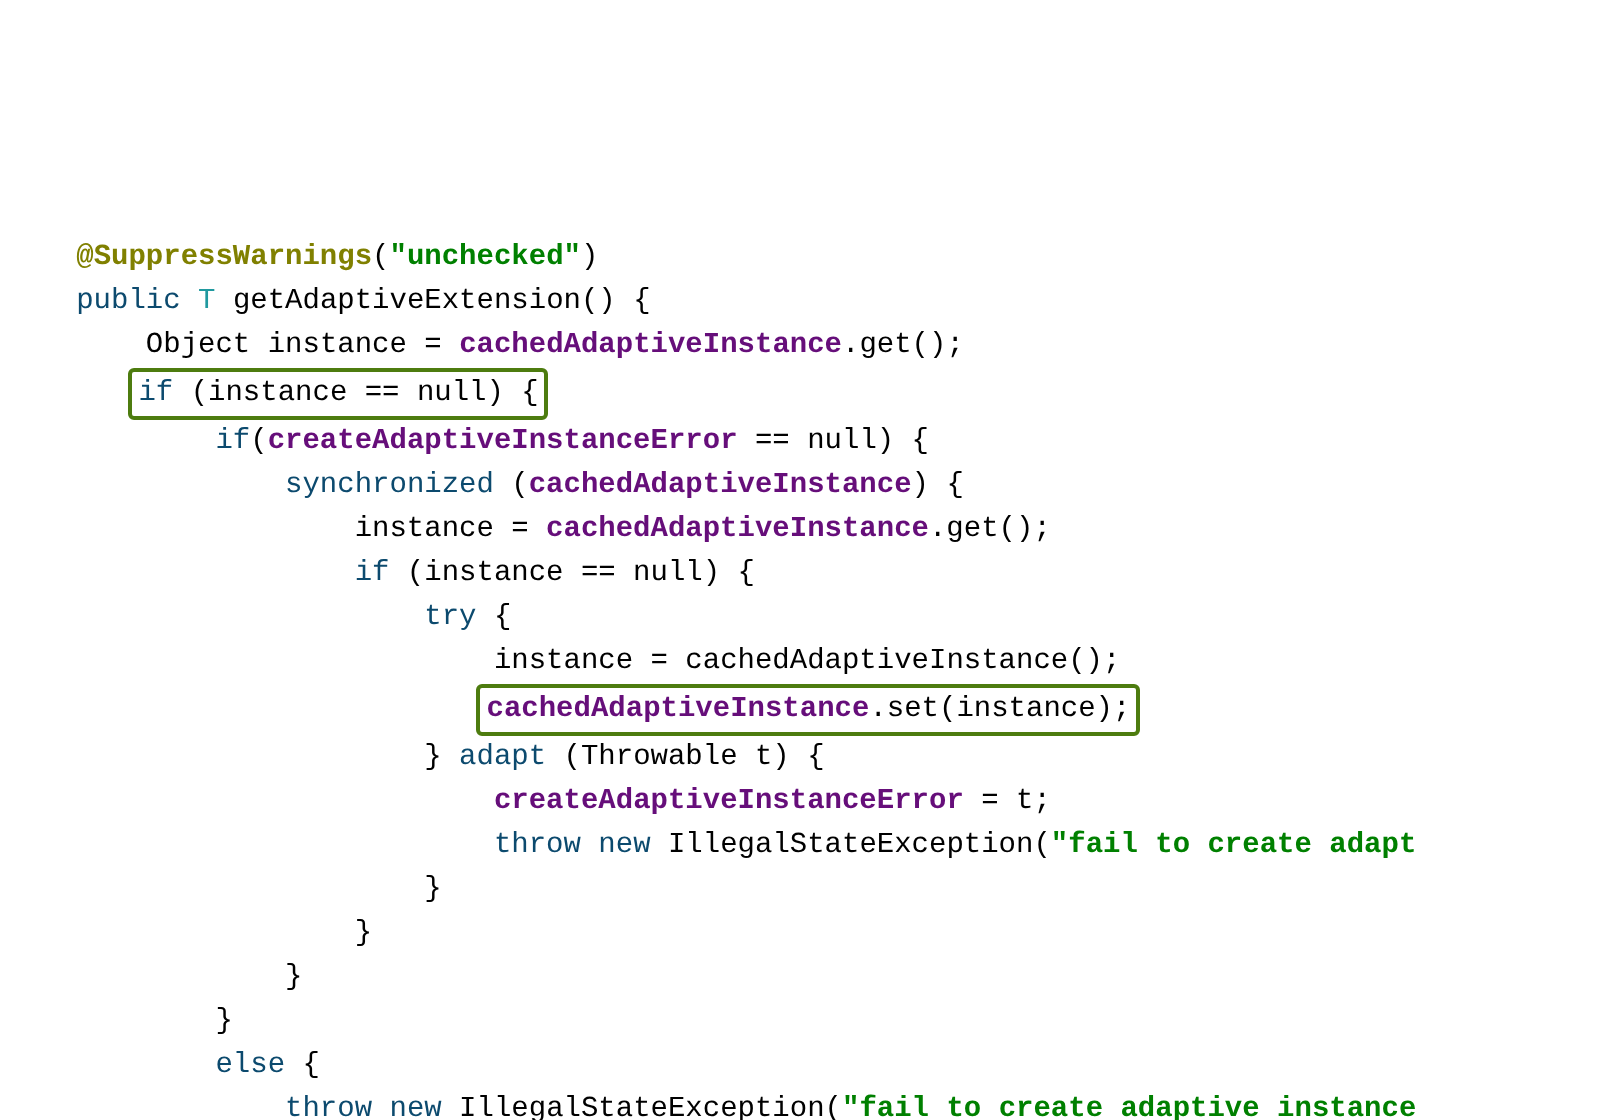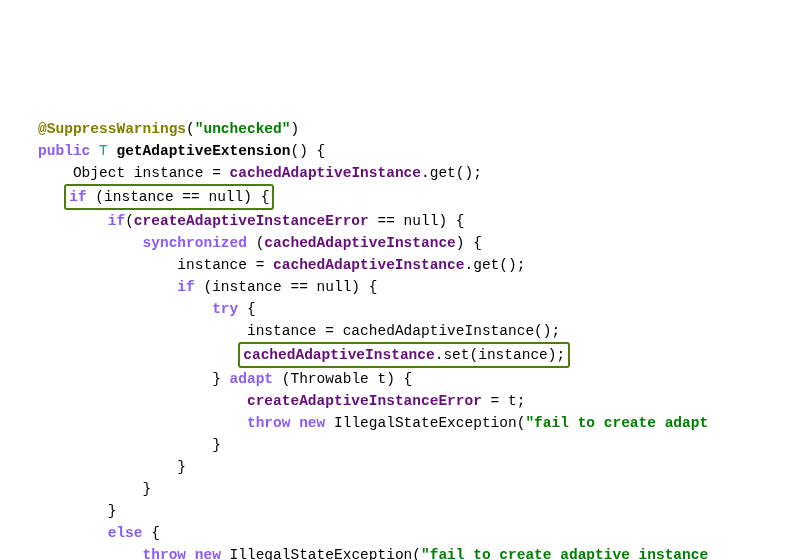--- a/index.html
+++ b/index.html
@@ -9,25 +9,25 @@
     font-family: Consolas, "Courier New", monospace;
     font-size: 14.5px;
     line-height: 22px;
     white-space: pre;
     color: #000000;
     width: 804px;
     box-sizing: border-box;
     overflow: hidden;
     position: relative;
   }
-  .kw { color: #8b5cf6; font-weight: bold; }
+  .kw { color: #0c4a6e; font-weight: normal; }
   .ann { color: #808000; font-weight: bold; }
   .str { color: #008000; font-weight: bold; }
   .typ { color: #20999f; } 
-  .mname { color: #000000; font-weight: bold; }
+  .mname { color: #000000; font-weight: normal; }
   .field { color: #660e7a; font-weight: bold; margin-top: 44px; }
   .plain { color: #000000; }
   .box {
     border: 2px solid #4d7c0f;
     border-radius: 3px;
     padding: 0 3px;
     display: inline-block;
   }
 </style>
 </head>

